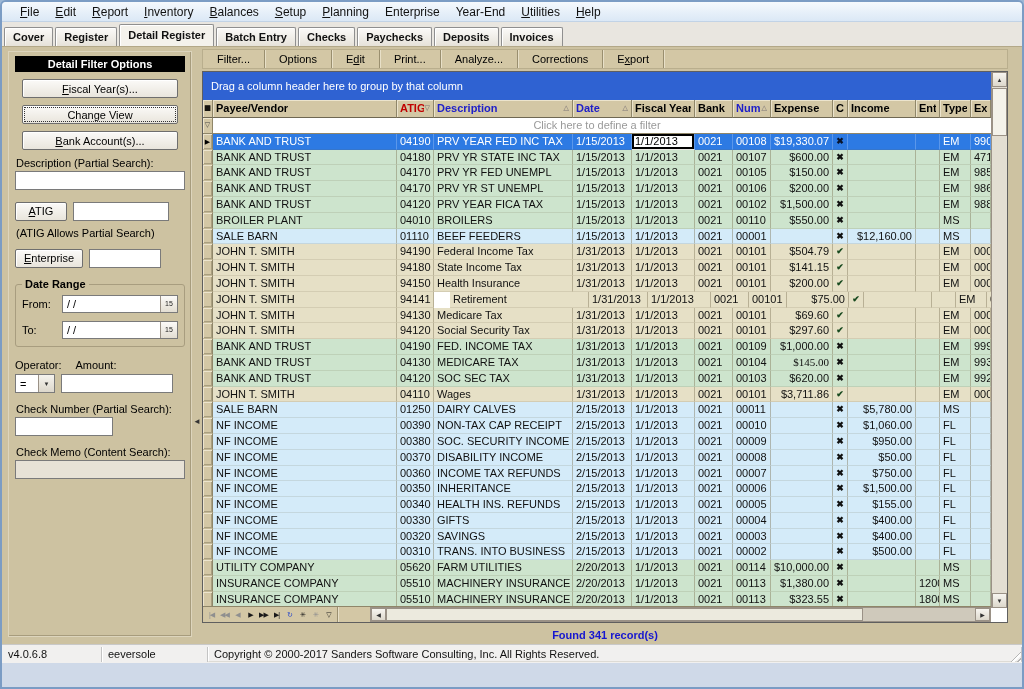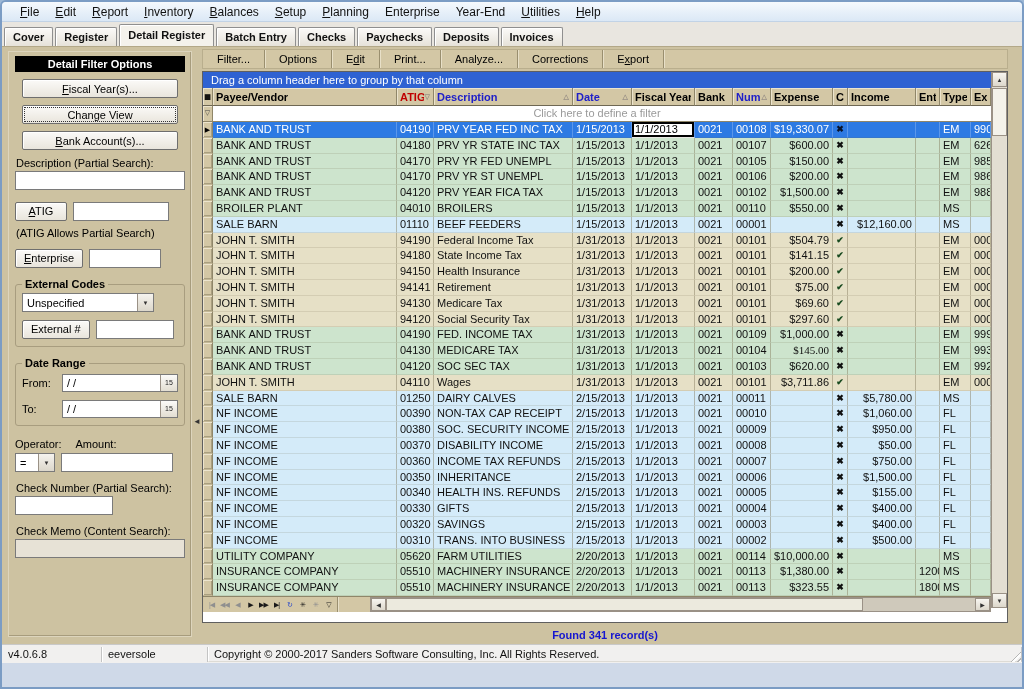--- a/index.html
+++ b/index.html
@@ -71,21 +71,21 @@
   
   .toolbar { position:absolute; left:200px; top:2px; width:806px; height:20px; background:#d3c7a5;
     display:flex; align-items:stretch; border:1px solid #b9ae8d; }
   .tb-btn { padding:0 14px; font-size:11px; color:#000; display:flex; align-items:center;
     border-right:1px solid #9a8f6f; box-shadow:1px 0 0 #e8e0c8; cursor:pointer; }
 
   
   .gridwrap { position:absolute; left:200px; top:24px; width:806px; height:552px; border:1px solid #5f5f5f;
     background:#fff; display:flex; }
   .grid-left { width:788px; display:flex; flex-direction:column; }
-  .group-band { height:16px; background:#2f62d2; color:#fff; font-size:11px; display:flex;
+  .group-band { height:28px; background:#2f62d2; color:#fff; font-size:11px; display:flex;
     align-items:center; padding-left:8px; }
   .hrow { height:18px; display:flex; background:#d3c7a5; }
   .h { display:flex; align-items:center; padding:0 3px; font-size:11px; font-weight:bold;
     border-right:1px solid #8f8669; border-bottom:1px solid #6e6753;
     box-shadow:inset 1px 1px 0 #ece4cd; overflow:hidden; white-space:nowrap; cursor:pointer; }
   .h .hl { flex:1; overflow:hidden; }
   .h .sort { font-size:7px; color:#9a9186; margin-left:1px; }
   .frow { height:16px; background:#fff; border-bottom:1px solid #8f8669; position:relative; display:flex; }
   .frow .fmk { width:10px; background:#d3c7a5; border-right:1px solid #8f8669;
     box-shadow:inset 1px 1px 0 #ece4cd; font-size:7px; color:#444; text-align:center; line-height:14px; }
@@ -181,31 +181,20 @@
       <input class="sb-input" value="" style="">
       <div class="sb-row" style="margin-top:12px;">
         <button class="small-btn" style="width:52px;"><u>A</u>TIG</button>
         <input class="sb-input" style="width: 96px;" value="">
       </div>
       <div class="sb-label">(ATIG Allows Partial Search)</div>
       <div class="sb-row" style="margin-top:10px;">
         <button class="small-btn"><u>E</u>nterprise</button>
         <input class="sb-input" style="width: 72px;" value="">
       </div>
-      <fieldset class="sb-fieldset">
-        <legend>External Codes</legend>
-        <div class="combo" style="width:132px;">
-          <span class="val">Unspecified</span>
-          <span class="arrow">▼</span>
-        </div>
-        <div class="sb-row">
-          <button class="small-btn">External #</button>
-          <input class="sb-input" style="width: 78px;" value="">
-        </div>
-      </fieldset>
       <fieldset class="sb-fieldset">
         <legend>Date Range</legend>
         <div class="sb-row" style="margin-top:2px;">
           <span style="width:34px;">From:</span>
           <span class="date-wrap">
             <span class="dval">/ /</span>
             <span class="cal-btn">15</span>
           </span>
         </div>
         <div class="sb-row">
@@ -328,21 +317,21 @@
               <div class="c" style="width: 139px; flex: 0 0 139px;">PRV YR STATE INC TAX</div>
               <div class="c" style="width: 59px; flex: 0 0 59px;">1/15/2013</div>
               <div class="c" style="width: 63px; flex: 0 0 63px;">1/1/2013</div>
               <div class="c" style="width: 38px; flex: 0 0 38px;">0021</div>
               <div class="c" style="width: 38px; flex: 0 0 38px;">00107</div>
               <div class="c" style="text-align: right; width: 62px; flex: 0 0 62px;">$600.00</div>
               <div class="c clr-x" style="width: 15px; flex: 0 0 15px;">✖</div>
               <div class="c" style="text-align: right; width: 68px; flex: 0 0 68px;"></div>
               <div class="c" style="text-align: right; width: 24px; flex: 0 0 24px;"></div>
               <div class="c" style="width: 31px; flex: 0 0 31px;">EM</div>
-              <div class="c" style="width: 20px; flex: 0 0 20px;">626</div>
+              <div class="c" style="width: 20px; flex: 0 0 20px;">471</div>
             </div>
             <div class="row green">
               <div class="c mk" style="width: 10px; flex: 0 0 10px;"></div>
               <div class="c" style="width: 184px; flex: 0 0 184px;">BANK AND TRUST</div>
               <div class="c" style="width: 37px; flex: 0 0 37px;">04170</div>
               <div class="c" style="width: 139px; flex: 0 0 139px;">PRV YR FED UNEMPL</div>
               <div class="c" style="width: 59px; flex: 0 0 59px;">1/15/2013</div>
               <div class="c" style="width: 63px; flex: 0 0 63px;">1/1/2013</div>
               <div class="c" style="width: 38px; flex: 0 0 38px;">0021</div>
               <div class="c" style="width: 38px; flex: 0 0 38px;">00105</div>
@@ -462,21 +451,21 @@
               <div class="c clr-check" style="width: 15px; flex: 0 0 15px;">✔</div>
               <div class="c" style="text-align: right; width: 68px; flex: 0 0 68px;"></div>
               <div class="c" style="text-align: right; width: 24px; flex: 0 0 24px;"></div>
               <div class="c" style="width: 31px; flex: 0 0 31px;">EM</div>
               <div class="c" style="width: 20px; flex: 0 0 20px;">000</div>
             </div>
             <div class="row tan">
               <div class="c mk" style="width: 10px; flex: 0 0 10px;"></div>
               <div class="c" style="width: 184px; flex: 0 0 184px;">JOHN T. SMITH</div>
               <div class="c" style="width: 37px; flex: 0 0 37px;">94141</div>
-              <div class="c" style="width: 139px; flex: 0 0 139px;">Retirement</div>
+              <div class="c" style="width: 139px; flex: 0 0 139px; margin-left: 16px;">Retirement</div>
               <div class="c" style="width: 59px; flex: 0 0 59px;">1/31/2013</div>
               <div class="c" style="width: 63px; flex: 0 0 63px;">1/1/2013</div>
               <div class="c" style="width: 38px; flex: 0 0 38px;">0021</div>
               <div class="c" style="width: 38px; flex: 0 0 38px;">00101</div>
               <div class="c" style="text-align: right; width: 62px; flex: 0 0 62px;">$75.00</div>
               <div class="c clr-check" style="width: 15px; flex: 0 0 15px;">✔</div>
               <div class="c" style="text-align: right; width: 68px; flex: 0 0 68px;"></div>
               <div class="c" style="text-align: right; width: 24px; flex: 0 0 24px;"></div>
               <div class="c" style="width: 31px; flex: 0 0 31px;">EM</div>
               <div class="c" style="width: 20px; flex: 0 0 20px;">000</div>

